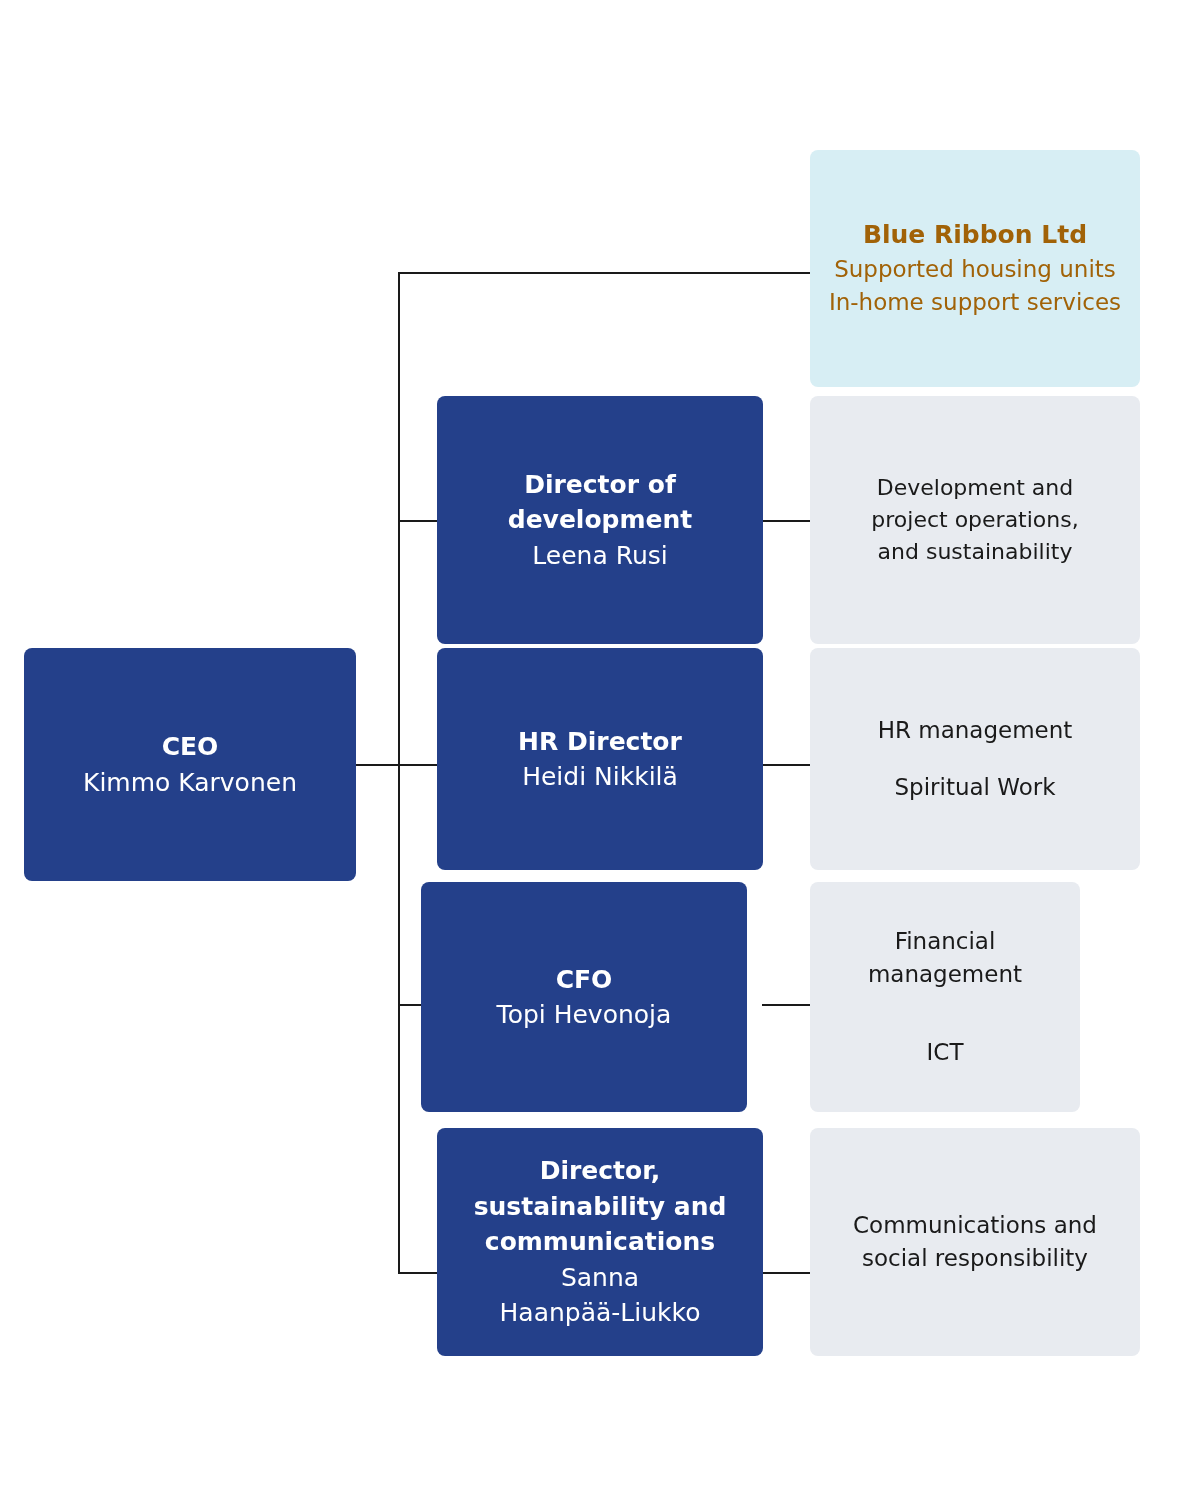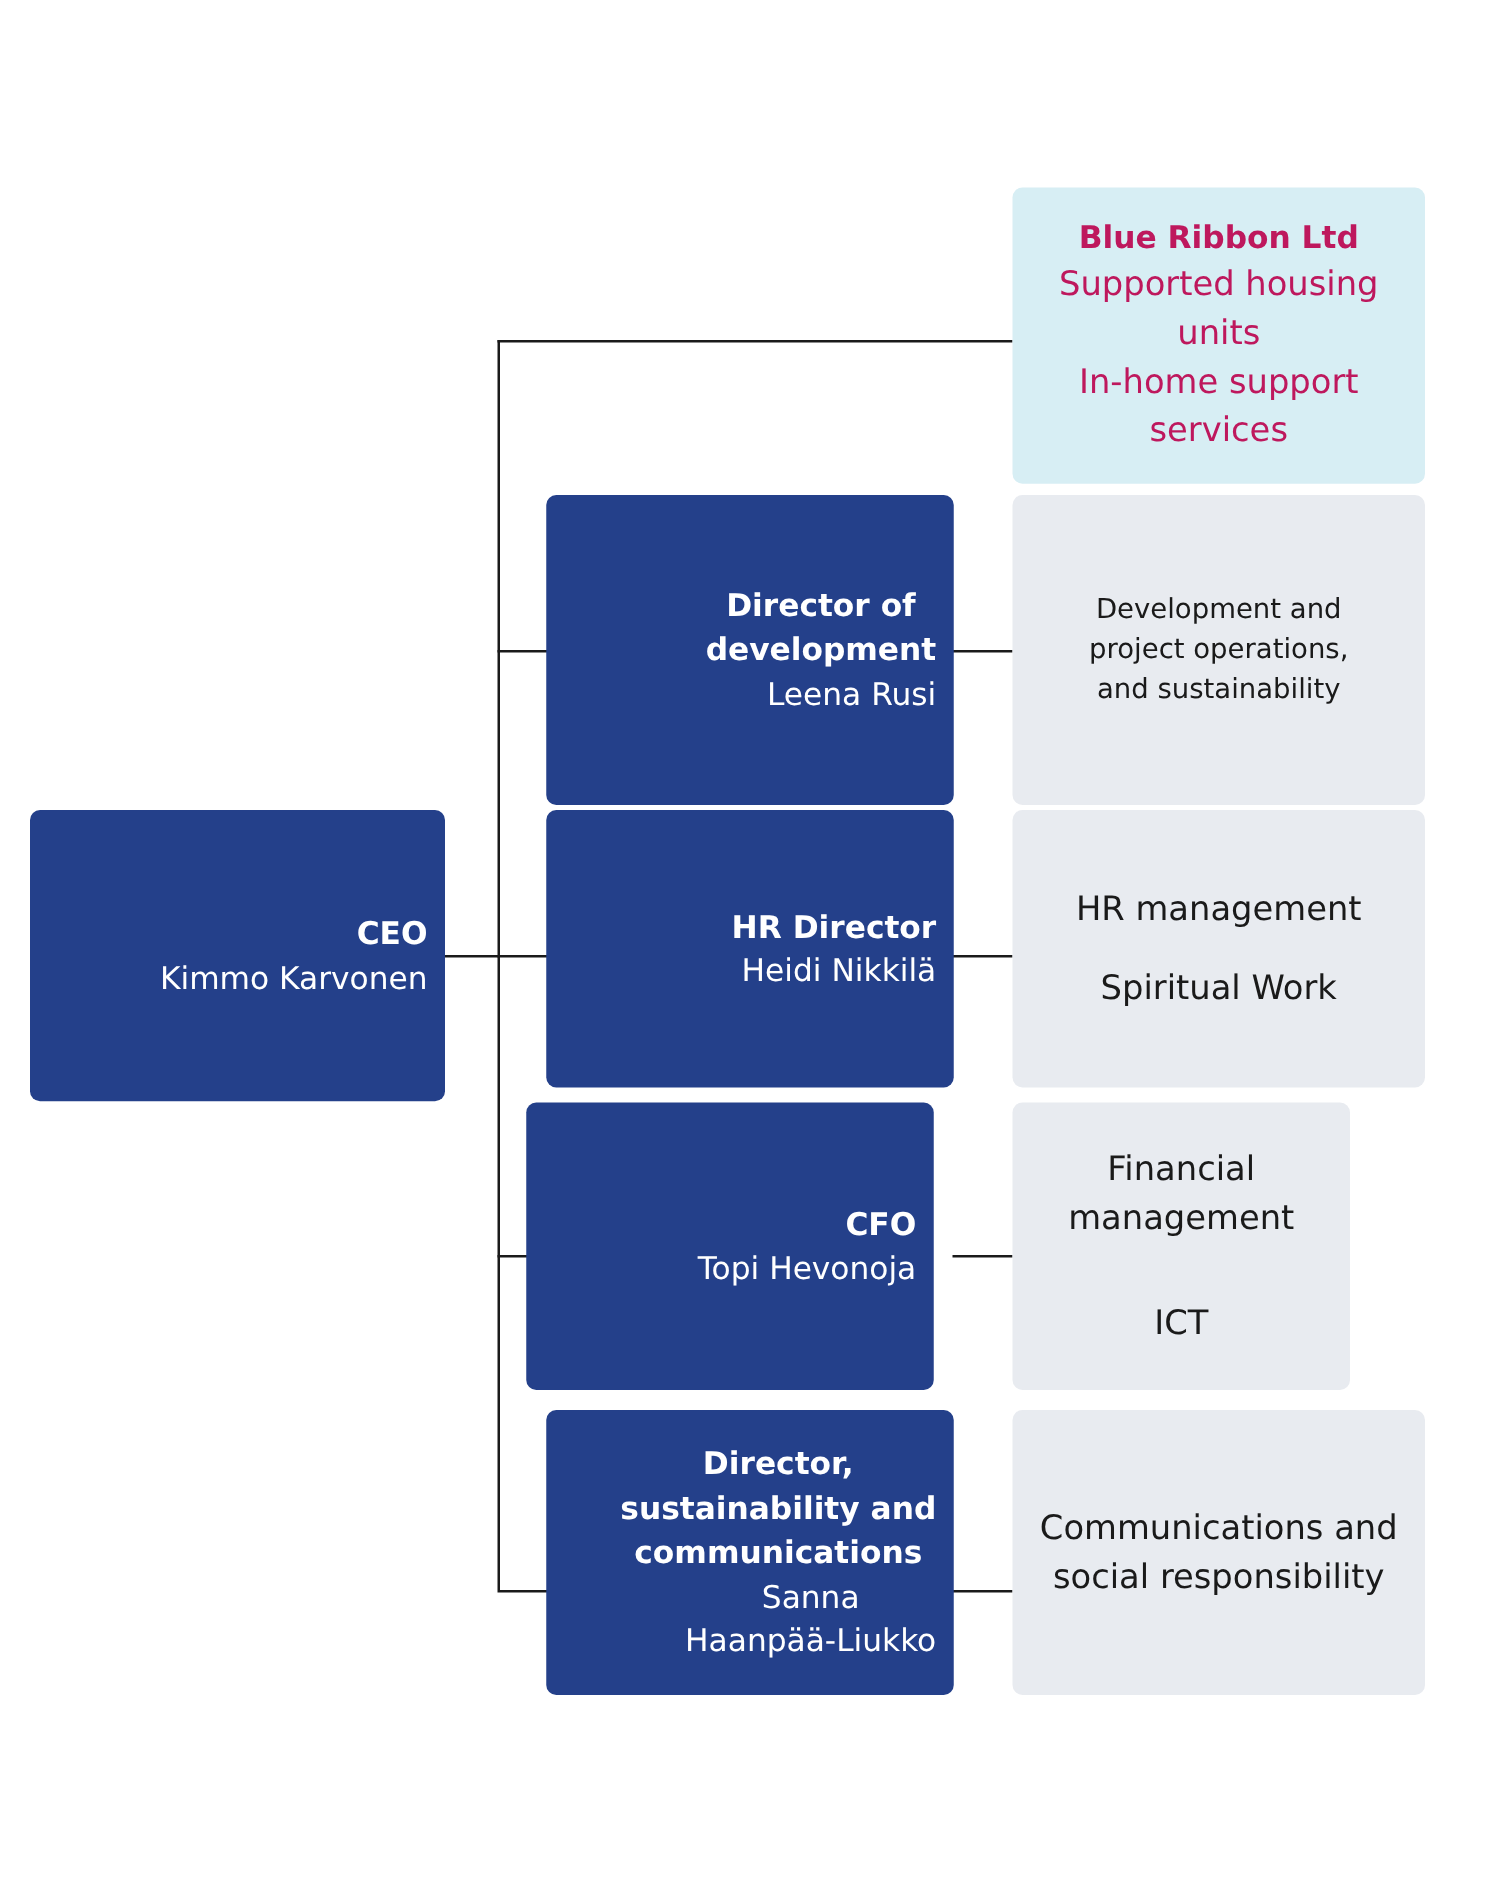--- a/index.html
+++ b/index.html
@@ -34,44 +34,43 @@
     display: flex;
     flex-direction: column;
     align-items: center;
     justify-content: center;
     text-align: center;
     padding: 10px 14px;
   }
   .box.navy {
     background: #24408a;
     color: #ffffff;
-    align-items: flex-end;
   }
   .box.grey {
     background: #e8ebf0;
     color: #1a1a1a;
   }
   .box.lightblue {
     background: #d7eef4;
-    color: #be185d;
+    color: #a16207;
   }
 
   .title {
     font-weight: bold;
     font-size: 25px;
     line-height: 1.42;
   }
   .name {
     font-weight: normal;
     font-size: 25px;
     line-height: 1.42;
   }
   .sub {
     font-weight: normal;
-    font-size: 27px;
+    font-size: 23px;
     line-height: 1.45;
   }
   .sub.small {
     font-size: 22px;
     line-height: 1.45;
   }
   .sub-line {
     display: block;
   }
   .spaced .sub-line + .sub-line {

